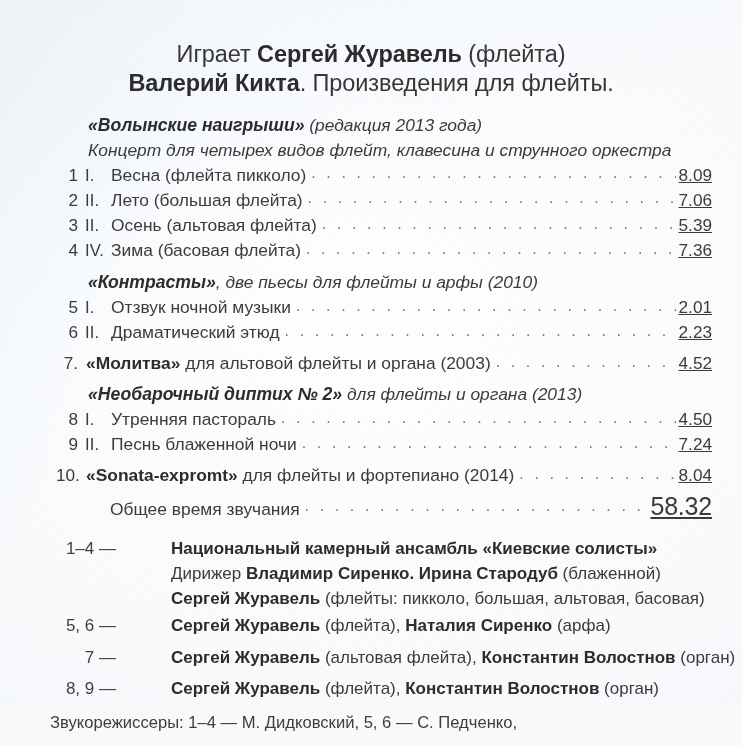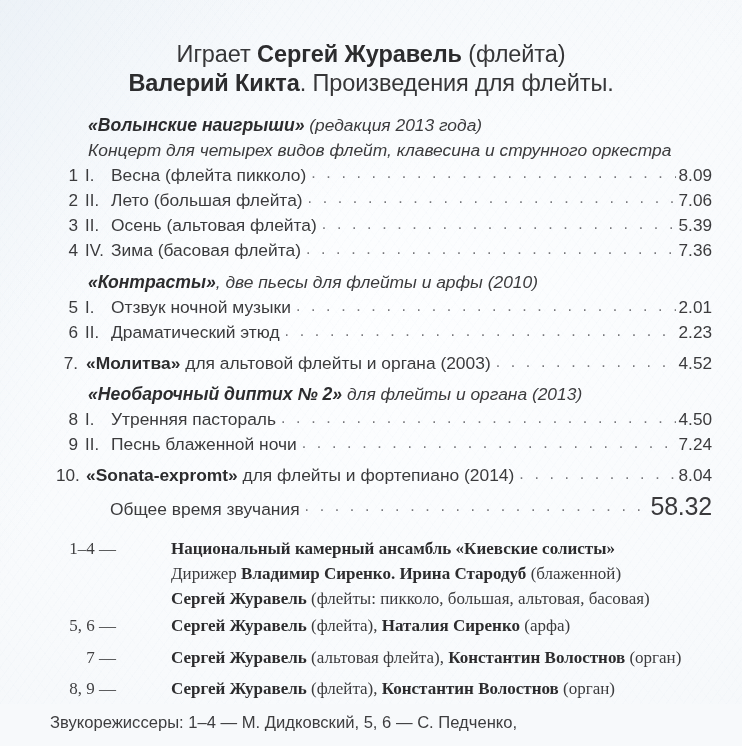--- a/index.html
+++ b/index.html
@@ -111,20 +111,21 @@
     top: -2.5px;
     color: #76767a;
     letter-spacing: 3.1px;
     font-size: 16px;
     white-space: nowrap;
   }
   .trk .tm {
     flex: 0 0 auto;
     font-size: 17.2px;
     text-align: right;
+    text-decoration: underline;
   }
 
   
   .trk.solo .num { width: 22px; }
   .trk.solo .ttl { padding-left: 8px; }
 
   .trk.total .num { visibility: hidden; }
   .trk.total .ttl { padding-left: 32px; }
   .trk.total .tm {
     font-size: 25px;
@@ -136,21 +137,20 @@
   .sp4 { height: 7px; }
   .sp6 { height: 6px; }
 
   
   .performers {
     margin-top: 14px;
     padding: 0 22px 0 50px;
     font-size: 17px;
     line-height: 1.34;
     color: #3b3b3d;
-    font-family: Liberation Serif, serif;
   }
   .prow {
     display: flex;
     align-items: baseline;
     white-space: nowrap;
     margin-bottom: 9px;
   }
   .prow .rng {
     width: 66px;
     flex: 0 0 auto;

